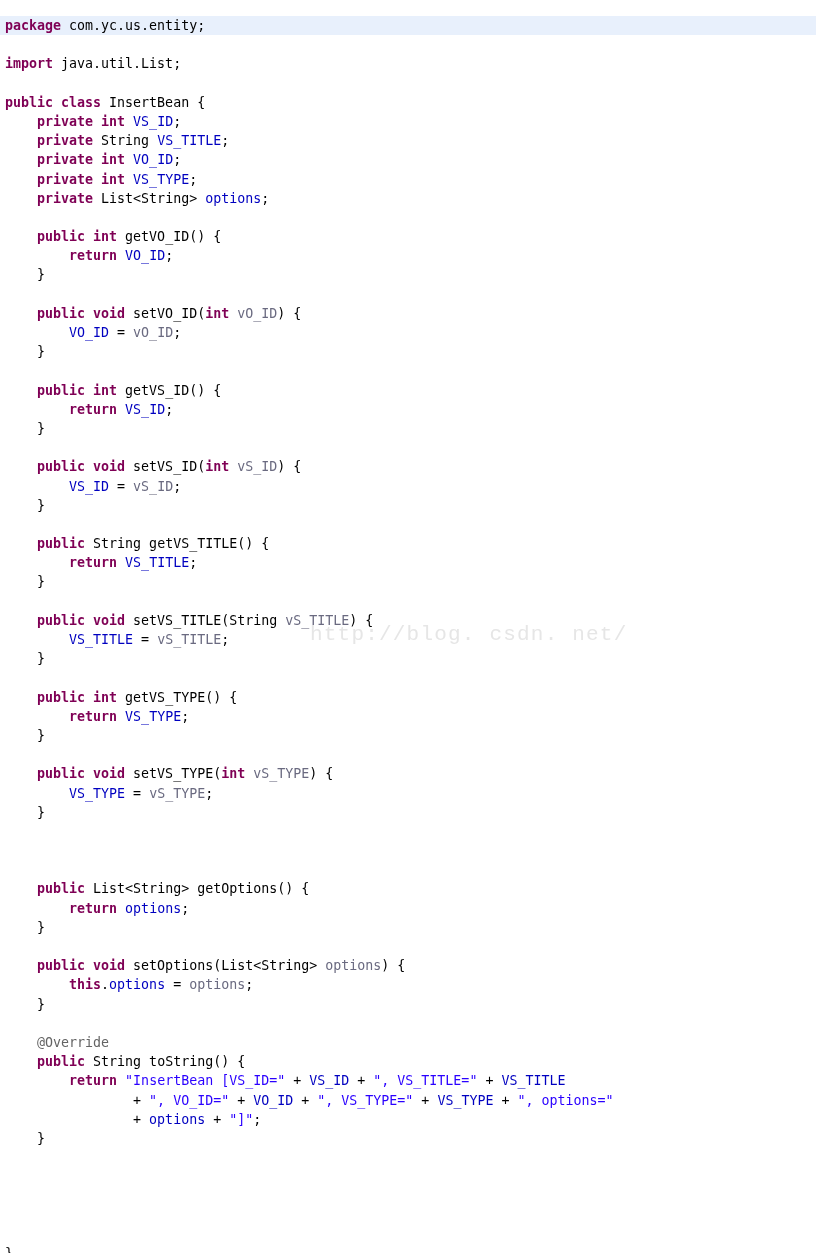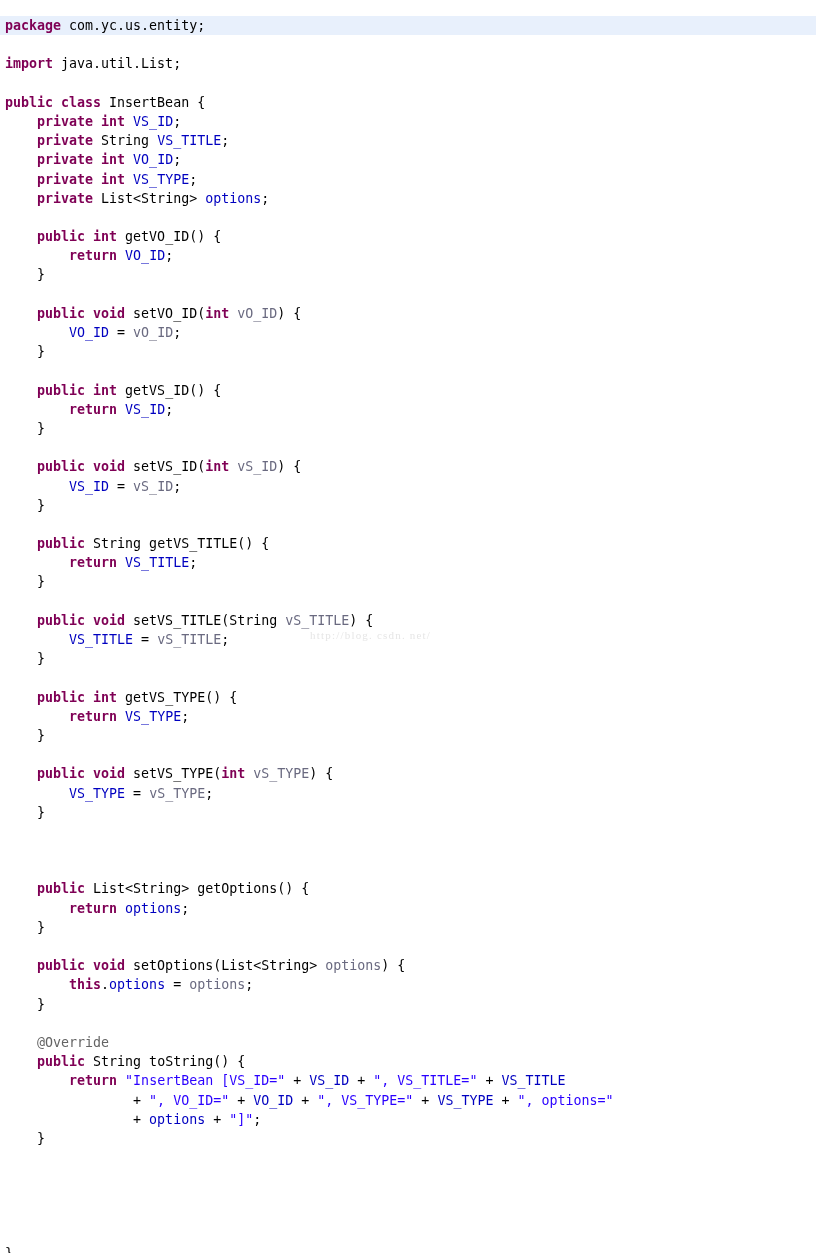--- a/index.html
+++ b/index.html
@@ -58,22 +58,22 @@
   .fld  { color: #0000c0; }
   .str  { color: #2a00ff; }
   .par  { color: #6a6a80; }
   .ann  { color: #646464; text-align: center; }
   .pln  { color: #000000; }
 
   #watermark {
     position: absolute;
     left: 310px;
     top: 625px;
-    font-family: Liberation Serif, serif;
-    font-size: 11px;
+    font-family: Liberation Mono, monospace;
+    font-size: 21px;
     line-height: 20px;
     color: #e6e6e6;
     letter-spacing: 1.2px;
     white-space: pre;
     pointer-events: none;
     user-select: none;
   }
 </style>
 </head>
 <body>

